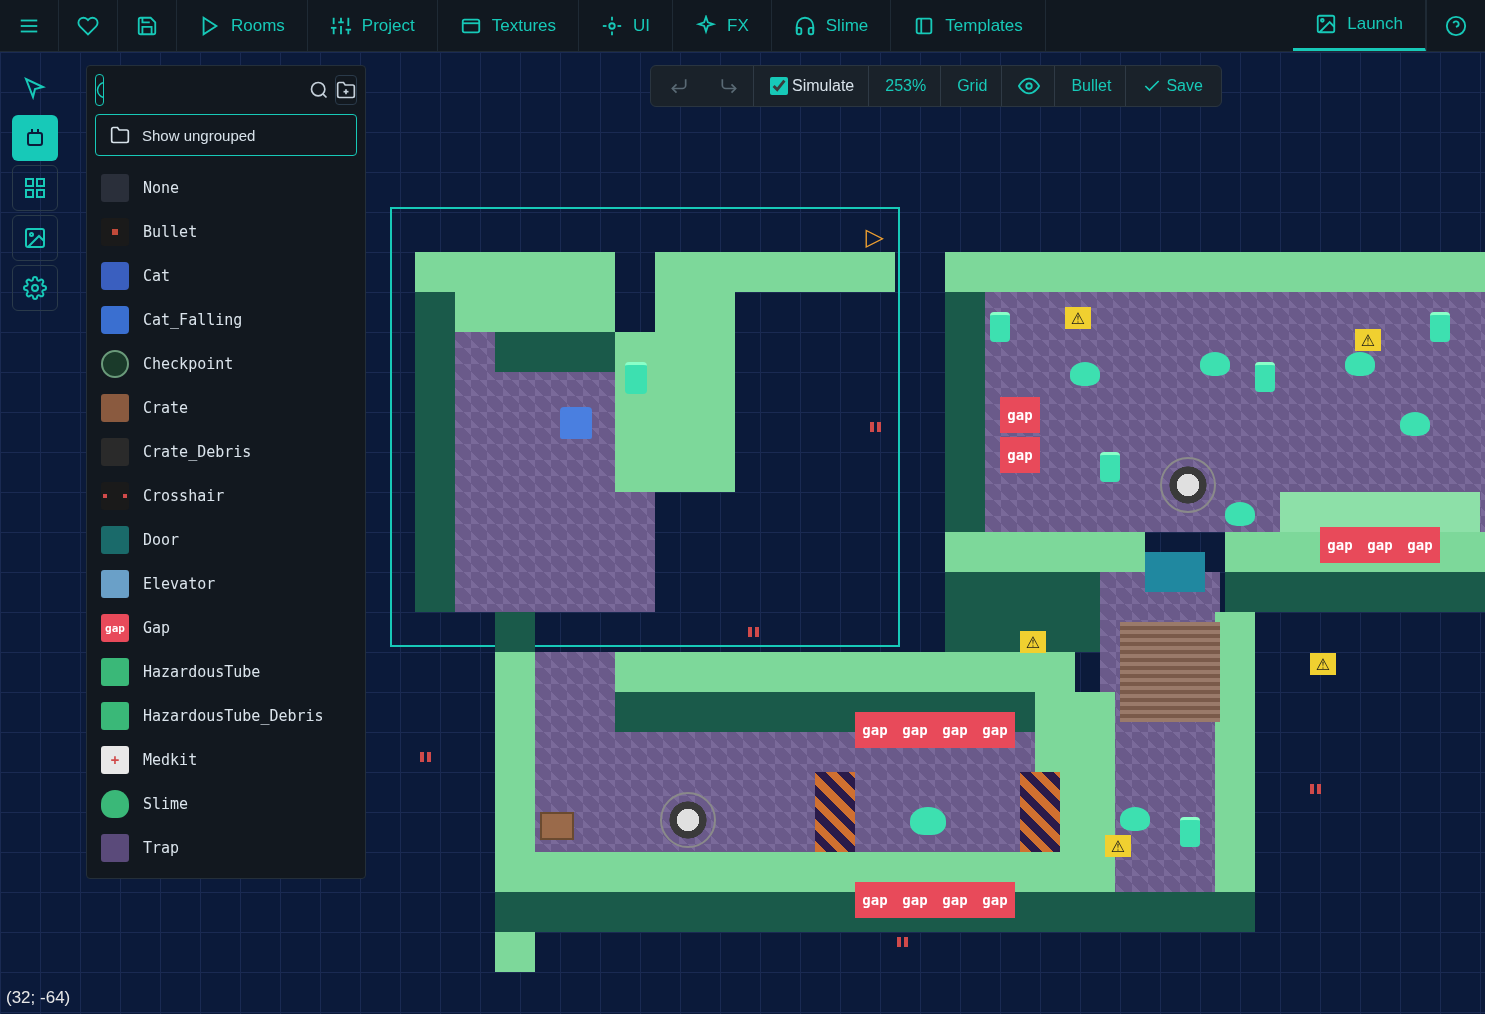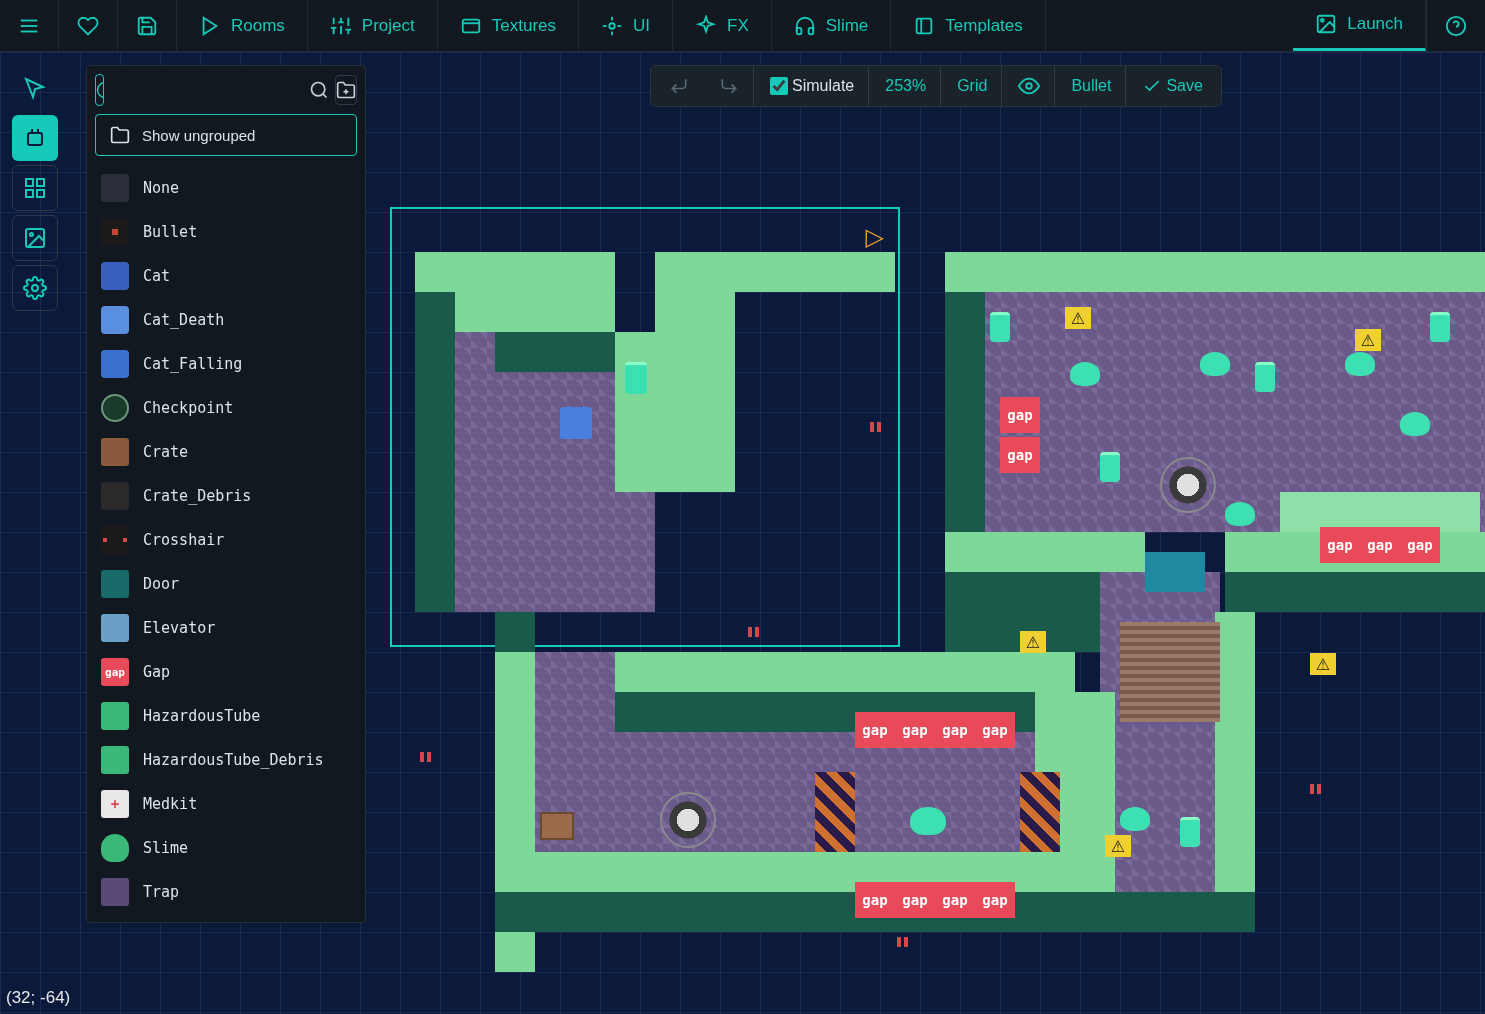--- a/index.html
+++ b/index.html
@@ -587,24 +587,20 @@
       </div>
       <div class="tpl-item">
         <div class="tpl-icon icon-bullet"></div>
         <span>Bullet</span>
       </div>
       <div class="tpl-item">
         <div class="tpl-icon icon-cat"></div>
         <span>Cat</span>
       </div>
       <div class="tpl-item">
-        <div class="tpl-icon icon-cat-death"></div>
-        <span>Cat_Death</span>
-      </div>
-      <div class="tpl-item">
         <div class="tpl-icon icon-cat-falling"></div>
         <span>Cat_Falling</span>
       </div>
       <div class="tpl-item">
         <div class="tpl-icon icon-checkpoint"></div>
         <span>Checkpoint</span>
       </div>
       <div class="tpl-item">
         <div class="tpl-icon icon-crate"></div>
         <span>Crate</span>

